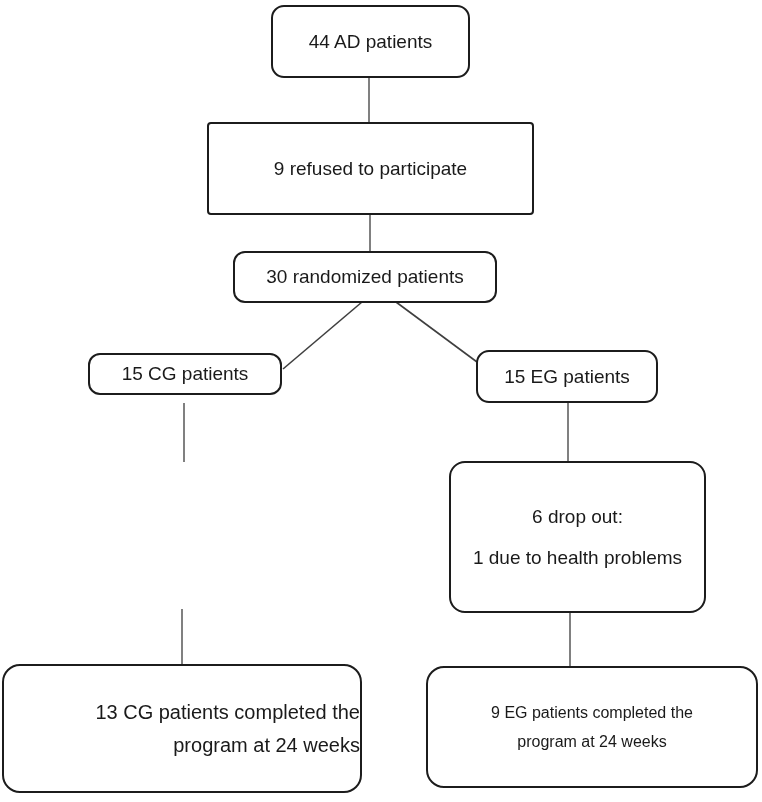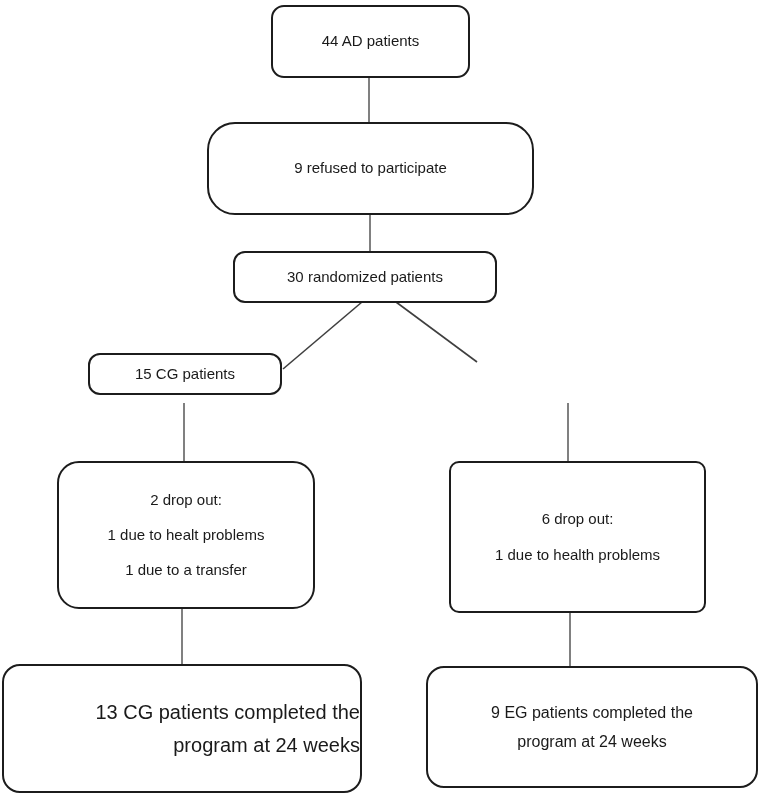--- a/index.html
+++ b/index.html
@@ -36,31 +36,31 @@
   .box {
     position: absolute;
     box-sizing: border-box;
     background: var(--background);
     border: 2.5px solid var(--box-border);
     display: flex;
     flex-direction: column;
     align-items: center;
     justify-content: center;
     text-align: center;
-    font-size: 15px;
+    font-size: 19px;
     line-height: 1.22;
   }
   .box .line { white-space: nowrap; }
   #box-total        { left: 271px; top: 5px;   width: 199px; height: 73px;  border-radius: 13px; }
-  #box-excluded     { left: 207px; top: 122px; width: 327px; height: 93px;  border-radius: 28px; gap: 14px; }
+  #box-excluded     { left: 207px; top: 122px; width: 327px; height: 93px;  border-radius: 4px; gap: 14px; }
   #box-randomized   { left: 233px; top: 251px; width: 264px; height: 52px;  border-radius: 12px; }
   #box-cg           { left: 88px;  top: 353px; width: 194px; height: 42px;  border-radius: 12px; }
   #box-eg           { left: 476px; top: 350px; width: 182px; height: 53px;  border-radius: 13px; }
   #box-cg-dropout   { left: 57px;  top: 461px; width: 258px; height: 148px; border-radius: 22px; gap: 17px; }
-  #box-eg-dropout   { left: 449px; top: 461px; width: 257px; height: 152px; border-radius: 10px; gap: 17px; }
+  #box-eg-dropout   { left: 449px; top: 461px; width: 257px; height: 152px; border-radius: 16px; gap: 17px; }
   #box-cg-completed { left: 2px;   top: 664px; width: 360px; height: 129px; border-radius: 18px; gap: 9px; font-size: 20px; align-items: flex-end; }
   #box-eg-completed { left: 426px; top: 666px; width: 332px; height: 122px; border-radius: 18px; gap: 9px; font-size: 16px; }
 </style>
 </head>
 <body>
 
 <div id="stage">
 
   <svg id="connectors" width="762" height="802" viewBox="0 0 762 802" xmlns="http://www.w3.org/2000/svg">
     <line class="vconn" x1="369" y1="78" x2="369" y2="123"></line>
@@ -82,26 +82,24 @@
   </div>
 
   <div class="box" id="box-randomized">
     <div class="line">30 randomized patients</div>
   </div>
 
   <div class="box" id="box-cg">
     <div class="line">15 CG patients</div>
   </div>
 
+  <div class="box" id="box-eg">
+    <div class="line">15 EG patients</div>
+  </div>
 
-  <div class="box" id="box-cg-dropout">
-    <div class="line">2 drop out:</div>
-    <div class="line">1 due to healt problems</div>
-    <div class="line">1 due to a transfer</div>
-  </div>
 
   <div class="box" id="box-eg-dropout">
     <div class="line">6 drop out:</div>
     <div class="line">1 due to health problems</div>
   </div>
 
   <div class="box" id="box-cg-completed">
     <div class="line">13 CG patients completed the</div>
     <div class="line">program at 24 weeks</div>
   </div>

